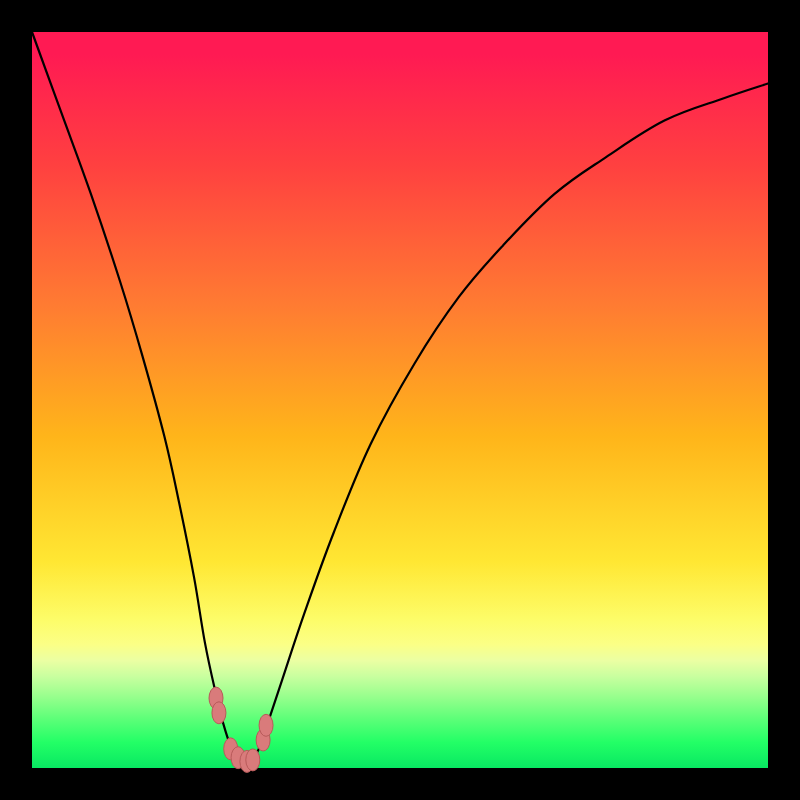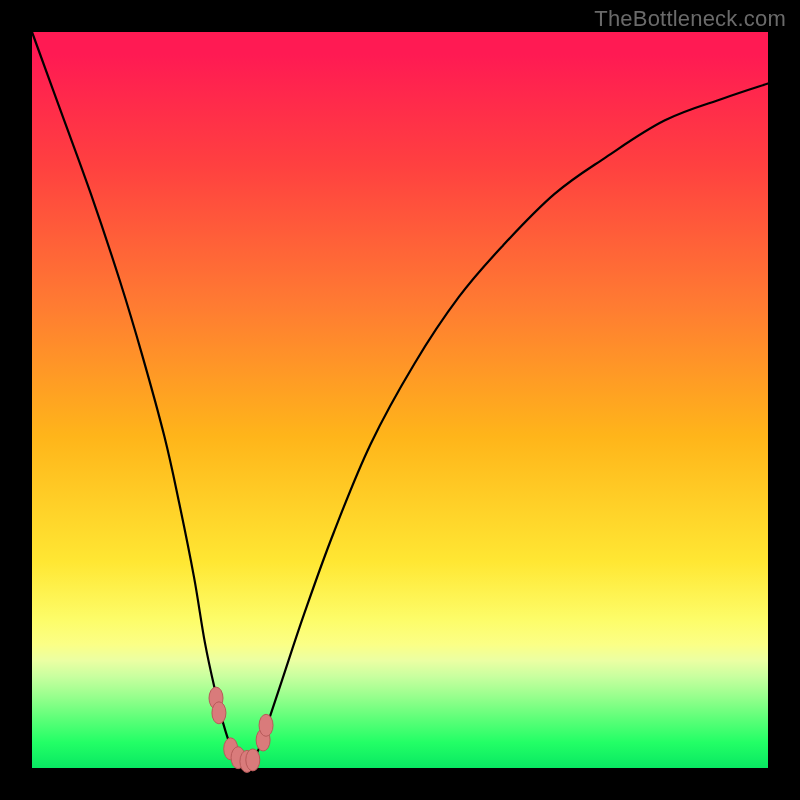--- a/index.html
+++ b/index.html
@@ -58,21 +58,20 @@
     top: 0;
     width: 736px;
     height: 736px;
     overflow: visible;
   }
 </style>
 </head>
 <body>
 
 <div class="frame">
-  <div class="watermark">TheBottleneck.com</div>
 
   <div class="plot">
     <svg class="curve" viewBox="0 0 736 736">
       <path id="main-curve" fill="none" stroke="#000000" stroke-width="2.2" stroke-linecap="round" d="M 0.00 0.00 C 5.30 14.57, 18.84 51.81, 29.44 80.96 C 40.04 110.11, 48.28 131.45, 58.88 161.92 C 69.48 192.39, 79.05 221.09, 88.32 250.24 C 97.59 279.39, 102.45 296.02, 110.40 323.84 C 118.35 351.66, 125.86 378.30, 132.48 404.80 C 139.10 431.30, 141.90 445.87, 147.20 471.04 C 152.50 496.21, 157.28 519.47, 161.92 544.64 C 166.56 569.81, 168.99 589.68, 172.96 610.88 C 176.93 632.08, 180.69 647.83, 184.00 662.40 C 187.31 676.97, 188.71 682.57, 191.36 691.84 C 194.01 701.11, 196.07 707.96, 198.72 713.92 C 201.37 719.88, 203.43 721.91, 206.08 724.96 C 208.73 728.01, 210.79 730.45, 213.44 730.85 C 216.09 731.25, 218.15 730.22, 220.80 727.17 C 223.45 724.12, 225.51 720.28, 228.16 713.92 C 230.81 707.56, 231.55 703.76, 235.52 691.84 C 239.49 679.92, 243.62 667.55, 250.24 647.68 C 256.86 627.81, 263.05 607.94, 272.32 581.44 C 281.59 554.94, 289.84 530.95, 301.76 500.48 C 313.68 470.01, 323.99 442.63, 338.56 412.16 C 353.13 381.69, 366.82 357.70, 382.72 331.20 C 398.62 304.70, 410.98 286.16, 426.88 264.96 C 442.78 243.76, 453.82 231.99, 471.04 213.44 C 488.26 194.89, 504.01 177.82, 522.56 161.92 C 541.11 146.02, 554.21 138.37, 574.08 125.12 C 593.95 111.87, 611.76 98.92, 632.96 88.32 C 654.16 77.72, 673.29 72.86, 691.84 66.24 C 710.39 59.62, 728.05 54.17, 736.00 51.52"></path>
       <g id="markers">
           <ellipse cx="184.00" cy="666.08" rx="7" ry="11" fill="#d97b7b" stroke="#b85a5a" stroke-width="1"></ellipse>
           <ellipse cx="186.94" cy="680.80" rx="7" ry="11" fill="#d97b7b" stroke="#b85a5a" stroke-width="1"></ellipse>
           <ellipse cx="198.72" cy="716.86" rx="7" ry="11" fill="#d97b7b" stroke="#b85a5a" stroke-width="1"></ellipse>
           <ellipse cx="206.08" cy="725.70" rx="7" ry="11" fill="#d97b7b" stroke="#b85a5a" stroke-width="1"></ellipse>
           <ellipse cx="214.91" cy="729.38" rx="7" ry="11" fill="#d97b7b" stroke="#b85a5a" stroke-width="1"></ellipse>

